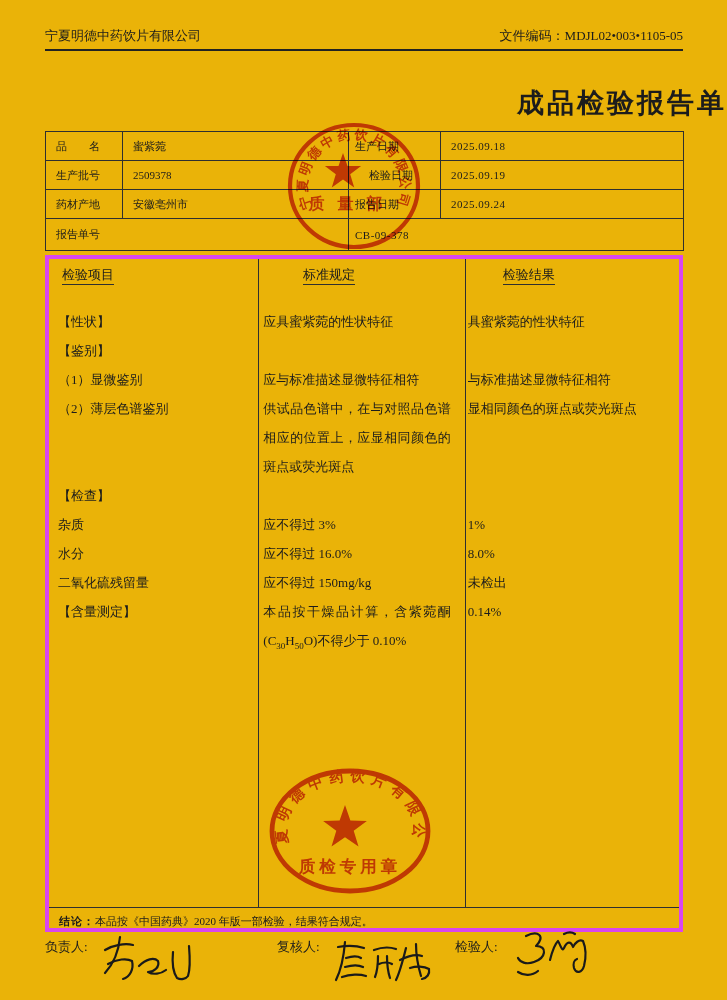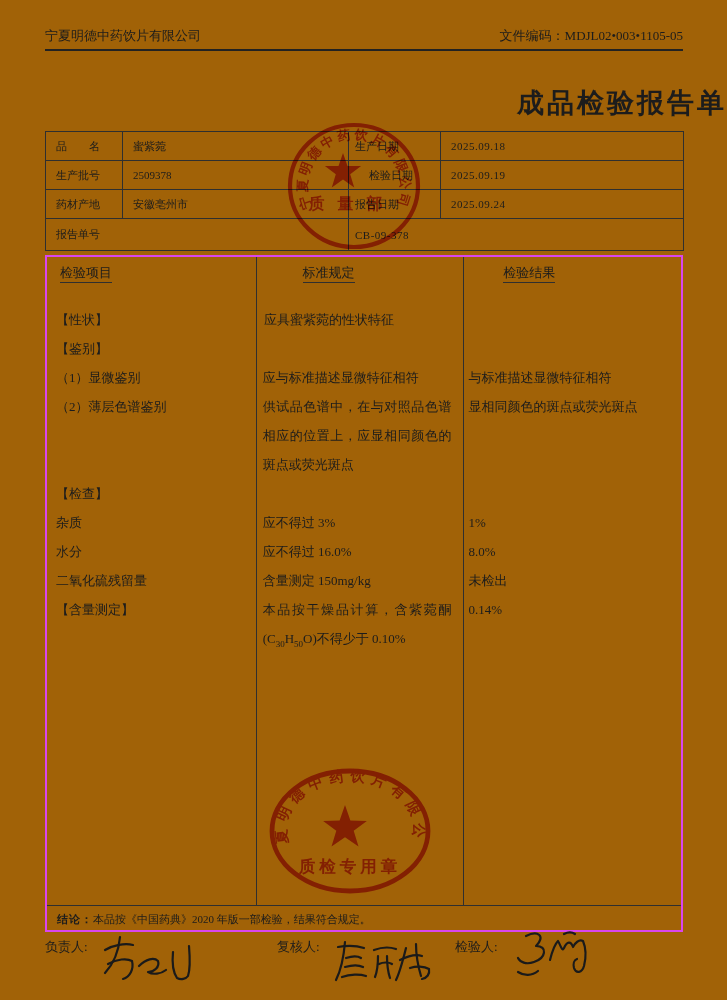--- a/index.html
+++ b/index.html
@@ -1,38 +1,38 @@
 <!DOCTYPE html>
 <html><head>
 <meta charset="utf-8">
 <style>
   html,body { margin:0; padding:0; background:#e9e9e9; }
   .page {
     position:relative; width:727px; height:1000px; margin:0 auto;
-    background:#a16207; overflow:hidden;
+    background:#eab308; overflow:hidden;
     font-family:"Liberation Serif","DejaVu Serif",serif;
     color:#1c1c1c;
   }
   
   .doc-header { position:absolute; left:45px; right:44px; top:28px;
     display:flex; justify-content:space-between; font-size:13px; line-height:16px; }
   .doc-rule { position:absolute; left:45px; right:44px; top:49px; border-top:2px solid #222; height:0; }
   .doc-title { position:absolute; left:0; right:0; top:85px; text-align:right;
     font-size:27px; font-weight:bold; letter-spacing:3px; }
 
   
   table.info { position:absolute; left:45px; top:131px; border-collapse:collapse; table-layout:fixed; }
   table.info td { border:1px solid #2f2f2f; font-size:11px; padding:0 0 0 6px; overflow:hidden; white-space:nowrap; }
   table.info td.lab { padding-left:10px; }
   table.info td.val { padding-left:10px; }
   table.info td.dval { padding-left:10px; letter-spacing:0.5px; }
 
   
   .main-table { position:absolute; left:45px; top:255px; width:638px; height:677px;
-    border:2px solid #d946ef; box-sizing:border-box; font-size:13px; }
+    border:4px solid #d946ef; box-sizing:border-box; font-size:13px; }
   .mt-inner { position:relative; height:648px; overflow:hidden; }
   .vline { position:absolute; top:0; bottom:0; width:1px; background:#2f2f2f; }
   .vl1 { left:209px; } .vl2 { left:416px; }
   .mt-header { display:flex; padding-top:7px; height:19px; }
   .mt-header .hc { box-sizing:border-box; }
   .mt-header .hc span { border-bottom:1px solid #2f2f2f; padding-bottom:2px; }
   .h1 { width:209px; padding-left:13px; }
   .h2 { width:207px; padding-left:48px; }
   .h3 { width:222px; padding-left:43px; }
   .mt-rows { margin-top:22px; }
@@ -111,20 +111,21 @@
       <div class="mt-header">
         <div class="hc h1"><span>检验项目</span></div>
         <div class="hc h2"><span>标准规定</span></div>
         <div class="hc h3"><span>检验结果</span></div>
       </div>
 
       <div class="mt-rows">
         <div class="mrow">
           <div class="c1">【性状】</div>
           <div class="c2">应具蜜紫菀的性状特征</div>
+          <div class="c3">具蜜紫菀的性状特征</div>
         </div>
         <div class="mrow">
           <div class="c1">【鉴别】</div>
           <div class="c2"></div>
           <div class="c3"></div>
         </div>
         <div class="mrow">
           <div class="c1">（1）显微鉴别</div>
           <div class="c2">应与标准描述显微特征相符</div>
           <div class="c3">与标准描述显微特征相符</div>
@@ -144,21 +145,21 @@
           <div class="c2">应不得过 3%</div>
           <div class="c3">1%</div>
         </div>
         <div class="mrow">
           <div class="c1">水分</div>
           <div class="c2">应不得过 16.0%</div>
           <div class="c3">8.0%</div>
         </div>
         <div class="mrow">
           <div class="c1">二氧化硫残留量</div>
-          <div class="c2">含量测定 150mg/kg</div>
+          <div class="c2">应不得过 150mg/kg</div>
           <div class="c3">未检出</div>
         </div>
         <div class="mrow">
           <div class="c1">【含量测定】</div>
           <div class="c2">
             <div class="spread">本品按干燥品计算，含紫菀酮</div>
             <div><span>(C</span><sub>30</sub><span>H</span><sub>50</sub><span>O)不得少于 0.10%</span></div>
           </div>
           <div class="c3">0.14%</div>
         </div>

